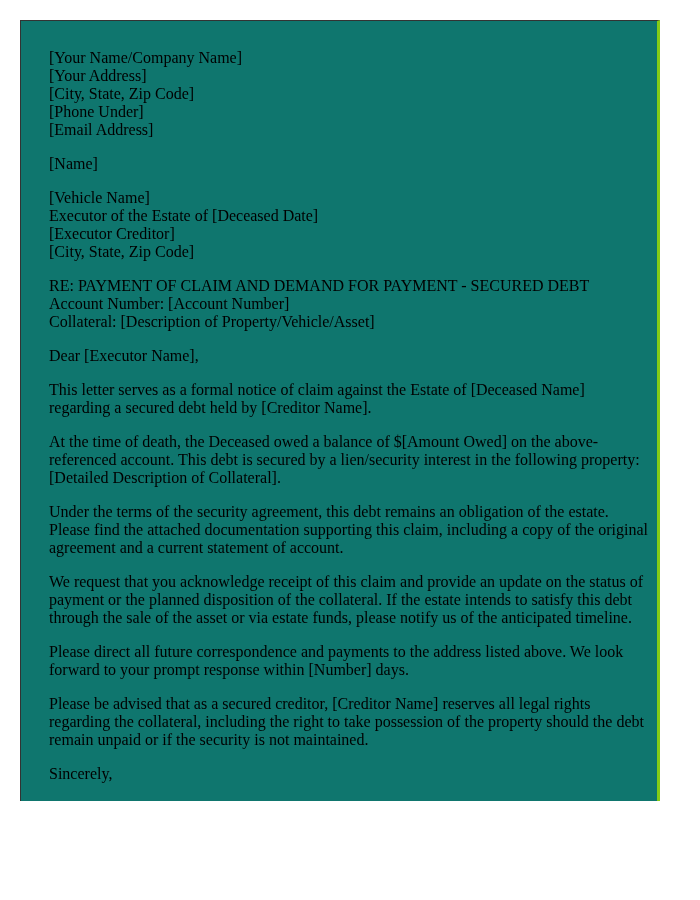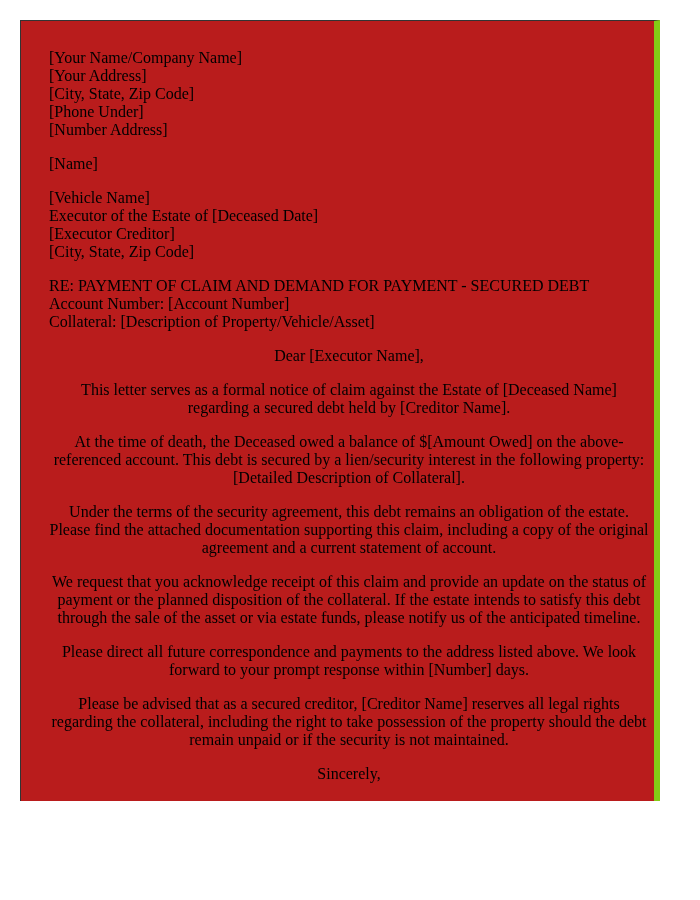--- a/index.html
+++ b/index.html
@@ -14,59 +14,58 @@
       overflow: hidden;
     }
     .page {
       position: absolute;
       left: 20px;
       top: 20px;
       width: 640px;
       height: 781px;
       border-top: 1px solid #333333;
       border-left: 1px solid #333333;
-      border-right: 6px solid #84cc16;
+      border-right: 3px solid #84cc16;
       box-sizing: border-box;
       overflow: hidden;
-      background: #b91c1c;
+      background: #0f766e;
     }
     .content {
       position: absolute;
       left: 28px;
       top: 28px;
       width: 600px;
       font-family: "Liberation Serif", serif;
       font-size: 16px;
       line-height: 18px;
       color: #000000;
     }
     .block {
       margin: 0 0 16px 0;
     }
     .line {
       display: block;
       white-space: nowrap;
     }
     p {
       margin: 0 0 16px 0;
-      text-align: center;
     }
   </style>
 </head>
 <body>
 
 <div class="page">
   <div class="content">
 
     <div class="block">
       <span class="line">[Your Name/Company Name]</span>
       <span class="line">[Your Address]</span>
       <span class="line">[City, State, Zip Code]</span>
       <span class="line">[Phone Under]</span>
-      <span class="line">[Number Address]</span>
+      <span class="line">[Email Address]</span>
     </div>
 
     <div class="block">
       <span class="line">[Name]</span>
     </div>
 
     <div class="block">
       <span class="line">[Vehicle Name]</span>
       <span class="line">Executor of the Estate of [Deceased Date]</span>
       <span class="line">[Executor Creditor]</span>

